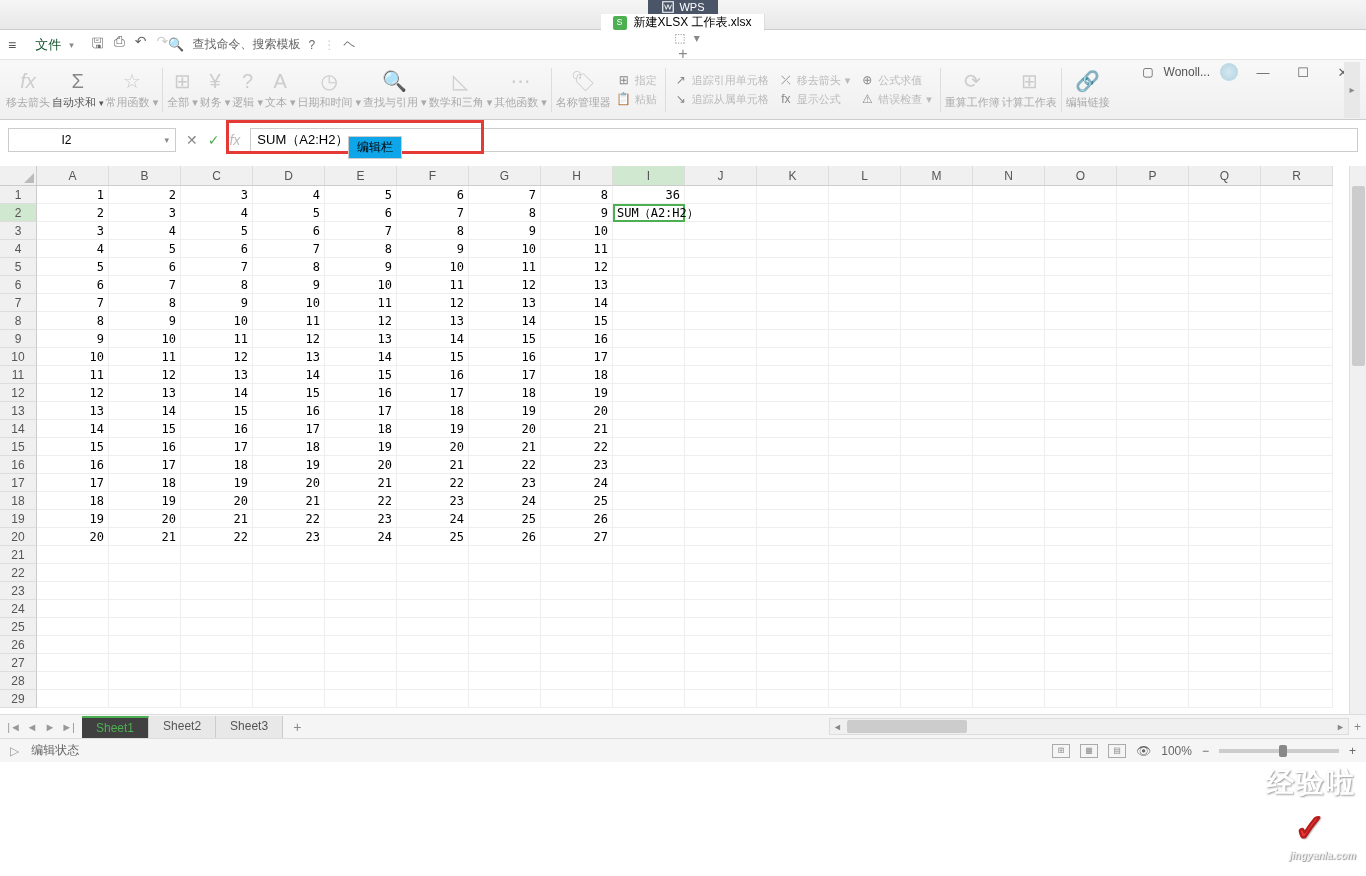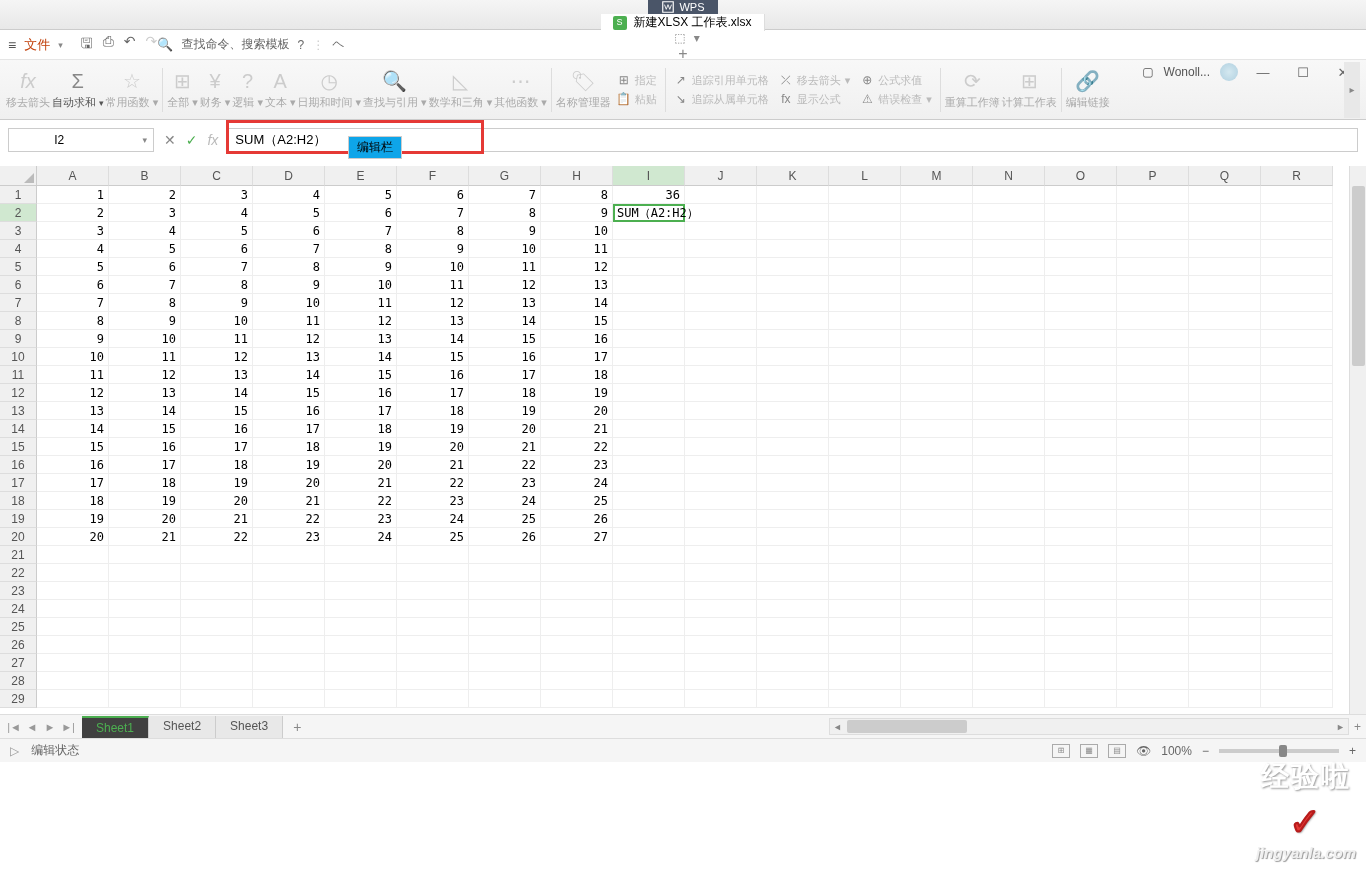--- a/index.html
+++ b/index.html
@@ -15,21 +15,21 @@
 .tab-controls { display: flex; gap: 8px; margin-left: 8px; color: #888; font-size: 12px; }
 .tab-add { width: 30px; text-align: center; color: #888; font-size: 16px; }
 .title-right { margin-left: auto; display: flex; align-items: center; gap: 10px; padding-right: 8px; font-size: 12px; color: #555; }
 .avatar { width: 18px; height: 18px; border-radius: 50%; background: radial-gradient(circle, #d4e8f0, #b0d0e0); }
 .win-btn { width: 30px; text-align: center; color: #666; font-size: 13px; }
 
 
 .menu-bar { height: 30px; background: #fff; display: flex; align-items: center; padding: 0 8px; border-bottom: 1px solid #e5e5e5; }
 .menu-left { display: flex; align-items: center; gap: 4px; }
 .hamburger { font-size: 14px; color: #555; }
-.file-menu { font-size: 13px; color: #c2410c; padding: 0 4px; }
+.file-menu { font-size: 13px; color: #14532d; padding: 0 4px; margin-left: 11px; }
 .menu-dd { font-size: 9px; color: #888; }
 .qat { display: flex; gap: 10px; margin-left: 14px; color: #666; }
 .qat-item { font-size: 14px; }
 .menu-tabs { margin-left: auto; display: flex; gap: 2px; margin-right: auto; }
 .menu-tab { padding: 4px 10px; font-size: 13px; color: #444; cursor: pointer; }
 .menu-tab.active { background: #4caf50; color: #fff; border-radius: 12px; padding: 2px 12px; }
 .menu-right { display: flex; align-items: center; gap: 8px; font-size: 12px; color: #666; padding-right: 8px; }
 .search-icon { font-size: 13px; }
 
 
@@ -40,21 +40,21 @@
 .ribbon-icon.disabled { color: #ccc; }
 .ribbon-sep { width: 1px; height: 44px; background: #ddd; margin: 0 2px; }
 .ribbon-col { display: flex; flex-direction: column; gap: 2px; font-size: 11px; color: #666; }
 .ribbon-item { display: flex; align-items: center; gap: 4px; padding: 1px 4px; }
 .ribbon-item.disabled { color: #bbb; }
 .small-icon { width: 14px; height: 14px; display: inline-flex; align-items: center; justify-content: center; font-size: 12px; color: #888; }
 .ribbon-expand { width: 16px; background: #e8e8e8; height: 56px; display: flex; align-items: center; justify-content: center; color: #888; font-size: 10px; margin-left: auto; }
 
 
 .formula-bar { height: 46px; display: flex; align-items: center; padding: 6px 8px 12px 8px; background: #fff; position: relative; }
-.name-box { width: 146px; height: 24px; border: 1px solid #ccc; display: flex; align-items: center; padding: 0 6px; font-size: 12px; font-family: monospace; }
+.name-box { width: 168px; height: 24px; border: 1px solid #ccc; display: flex; align-items: center; padding: 0 6px; font-size: 12px; font-family: monospace; }
 .name-box-dd { margin-left: auto; color: #888; font-size: 9px; }
 .fb-btns { display: flex; gap: 10px; margin: 0 10px; color: #888; font-size: 14px; align-items: center; }
 .fb-btn { cursor: pointer; }
 .formula-input-wrap { flex: 1; height: 24px; border: 1px solid #ccc; display: flex; align-items: center; padding: 0 6px; font-size: 13px; font-family: "SimSun", monospace; }
 .formula-highlight { position: absolute; left: 226px; top: 0px; width: 258px; height: 34px; border: 3px solid #e53935; pointer-events: none; }
 .tooltip { position: absolute; left: 348px; top: 16px; background: #0ea5e9; border: 1px solid #ccc; padding: 2px 8px; font-size: 12px; z-index: 10; }
 
 
 .sheet-area { position: relative; height: 548px; display: flex; }
 .corner { width: 37px; height: 20px; background: #f0f0f0; border-right: 1px solid #ccc; border-bottom: 1px solid #ccc; position: absolute; left: 0; top: 0; }
@@ -88,21 +88,21 @@
 .status-bar { height: 24px; background: #f5f5f5; border-top: 1px solid #ddd; display: flex; align-items: center; padding: 0 10px; font-size: 12px; color: #666; gap: 12px; }
 .status-right { margin-left: auto; display: flex; align-items: center; gap: 10px; }
 .view-btn { width: 18px; height: 14px; border: 1px solid #aaa; font-size: 8px; display: flex; align-items: center; justify-content: center; color: #888; }
 .zoom-slider { width: 120px; height: 4px; background: #ccc; position: relative; }
 .zoom-slider::after { content: ""; position: absolute; left: 50%; top: -4px; width: 8px; height: 12px; background: #888; border-radius: 2px; }
 
 
 .watermark { position: absolute; right: 10px; bottom: 15px; text-align: right; color: #fff; font-weight: bold; }
 .watermark .main { font-size: 28px; text-shadow: 1px 1px 2px rgba(0,0,0,0.4); letter-spacing: 2px; display:flex; align-items:center; gap:4px;flex-direction:column;}
 .watermark .check { color: #e53935; font-size: 38px; -webkit-text-stroke: 1px #b71c1c; }
-.watermark .sub { font-size: 15px; font-style: italic; color: #f0f0f0; text-shadow: 1px 1px 1px rgba(0,0,0,0.4); }
+.watermark .sub { font-size: 10px; font-style: italic; color: #f0f0f0; text-shadow: 1px 1px 1px rgba(0,0,0,0.4); }
 </style>
 </head>
 <body>
 
 <div class="title-bar">
   <div class="wps-logo">
     <svg viewBox="0 0 24 24" fill="#fff">
         <path d="M3 3h18v18H3z" fill="none" stroke="#fff" stroke-width="2"></path>
         <path d="M6 8l3 8 3-8 3 8 3-8" fill="none" stroke="#fff" stroke-width="1.5"></path>
       </svg>

